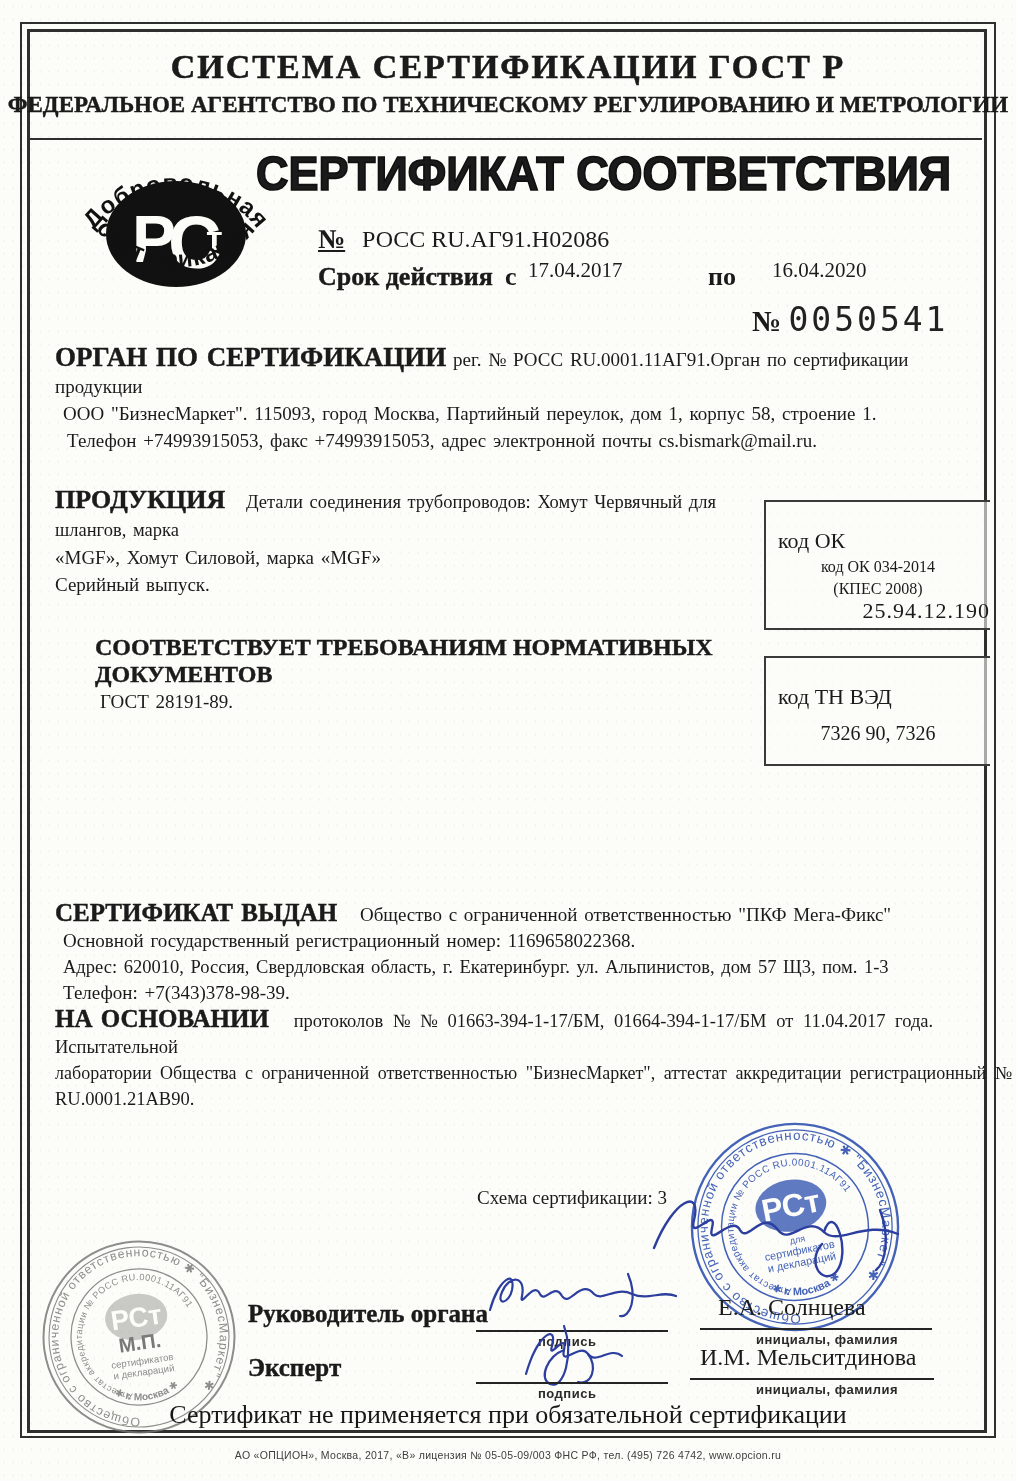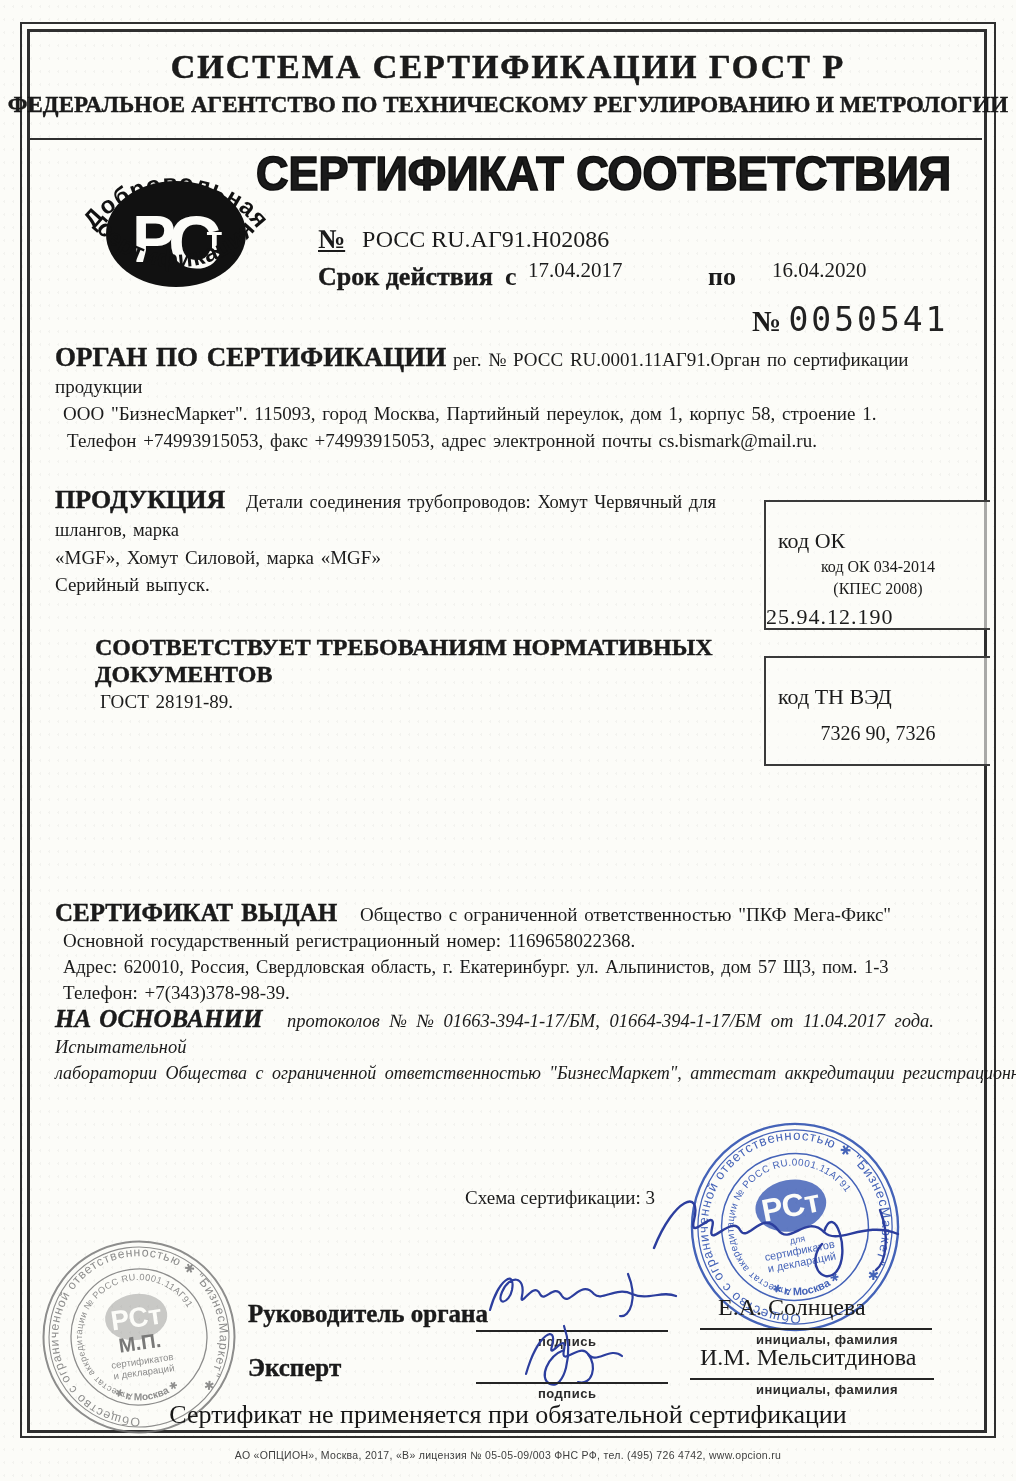--- a/index.html
+++ b/index.html
@@ -28,21 +28,21 @@
   .v-to{left:772px;top:258px;font-size:21px;}
   .blankno{left:752px;top:300px;font-size:29px;font-weight:bold;}
   .blankno .digits{font-family:"DejaVu Sans Mono",monospace;font-weight:normal;font-size:33px;letter-spacing:3px;color:#222;}
   .sec{line-height:27px;}
   .sec .sh{font-weight:bold;-webkit-text-stroke:0.4px #141414;}
   .sec .inline-text{font-size:19px;word-spacing:2px;}
   .sec .line{font-size:19px;white-space:nowrap;word-spacing:2px;}
   .codebox{border:2px solid #3a3a3a;border-right:none;background:rgba(252,252,248,.6);}
   .codebox .cb-label{font-size:22px;padding:26px 0 0 12px;}
   .codebox .cb-line{text-align:center;font-size:16px;margin-top:4px;}
-  .codebox .cb-big{text-align:left;font-size:22px;margin-top:6px;letter-spacing:1px;}
+  .codebox .cb-big{text-align:right;font-size:22px;letter-spacing:1px;}
   .role{font-size:25px;font-weight:bold;-webkit-text-stroke:0.4px #141414;}
   .sigline{border-top:2px solid #242424;height:0;}
   .smallcap{font-family:"Liberation Sans","DejaVu Sans",sans-serif;font-size:13px;font-weight:bold;color:#2a2a2a;letter-spacing:0.5px;}
   .persname{font-size:24px;}
   .notice{left:0;top:1400px;width:100%;text-align:center;font-size:26px;color:#171717;}
   .imprint{left:0;top:1449px;width:100%;text-align:center;font-family:"Liberation Sans","DejaVu Sans",sans-serif;font-size:10.5px;color:#3d3d3d;letter-spacing:0.3px;}
   .stamp-black{left:38px;top:1236px;width:202px;height:202px;transform:rotate(-8deg);opacity:0.82;}
   .stamp-blue{left:686px;top:1118px;width:218px;height:218px;transform:rotate(-11deg);opacity:0.95;}
   svg text{font-family:"Liberation Sans","DejaVu Sans",sans-serif;}
 </style>
@@ -130,29 +130,30 @@
   <div class="abs sec" style="left:55px;top:900px;width:900px;line-height:26px;">
     <div class="line" style="white-space:normal;">
       <span class="sh" style="font-size:25px;">СЕРТИФИКАТ ВЫДАН</span>
       <span class="inline-text" style="margin-left:16px;">Общество с ограниченной ответственностью "ПКФ Мега-Фикс"</span>
     </div>
     <div class="line" style="margin-left:8px;">Основной государственный регистрационный номер: 1169658022368.</div>
     <div class="line" style="margin-left:8px;font-size:18.5px;">Адрес: 620010, Россия, Свердловская область, г. Екатеринбург. ул. Альпинистов, дом 57 Щ3, пом. 1-3</div>
     <div class="line" style="margin-left:8px;">Телефон: +7(343)378-98-39.</div>
   </div>
 
-  <div class="abs sec" style="left:55px;top:1006px;width:910px;line-height:26px;font-style:italic;">
+  <div class="abs sec" style="left:55px;top:1006px;width:910px;line-height:26px;">
     <div class="line" style="white-space:normal;">
       <span class="sh" style="font-size:25px;">НА ОСНОВАНИИ</span>
       <span class="inline-text" style="margin-left:18px;font-size:18.5px;word-spacing:5px;">протоколов № № 01663-394-1-17/БМ, 01664-394-1-17/БМ от 11.04.2017 года. Испытательной</span>
     </div>
     <div class="line" style="font-size:18px;word-spacing:4px;">лаборатории Общества с ограниченной ответственностью "БизнесМаркет", аттестат аккредитации регистрационный № РОСС</div>
-  </div>
-
-  <div class="abs" style="left:465px;top:1187px;font-size:19px;">Схема сертификации: 3</div>
+    <div class="line" style="font-size:18.5px;">RU.0001.21АВ90.</div>
+  </div>
+
+  <div class="abs" style="left:477px;top:1187px;font-size:19px;">Схема сертификации: 3</div>
 
   <svg class="abs stamp-black" viewBox="0 0 220 220">
     <defs>
       <path id="bk-outer" d="M 110,198 A 88,88 0 0 1 22,110 A 88,88 0 0 1 110,22 A 88,88 0 0 1 198,110 A 88,88 0 0 1 110,198"></path>
       <path id="bk-inner" d="M 110,172 A 62,62 0 0 1 48,110 A 62,62 0 0 1 110,48 A 62,62 0 0 1 172,110 A 62,62 0 0 1 110,172"></path>
       <path id="bk-city" d="M 60,156 A 66,66 0 0 0 160,156"></path>
     </defs>
     <g stroke="#757575" fill="none">
       <circle cx="110" cy="110" r="104" stroke-width="2.2"></circle>
       <circle cx="110" cy="110" r="98" stroke-width="1.2"></circle>

